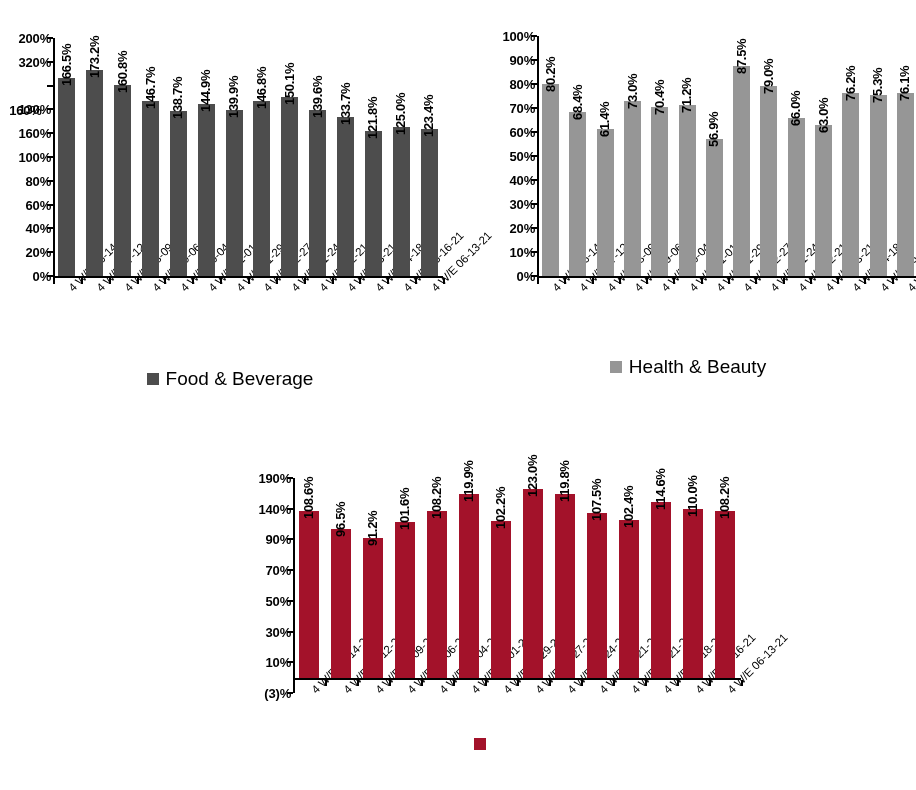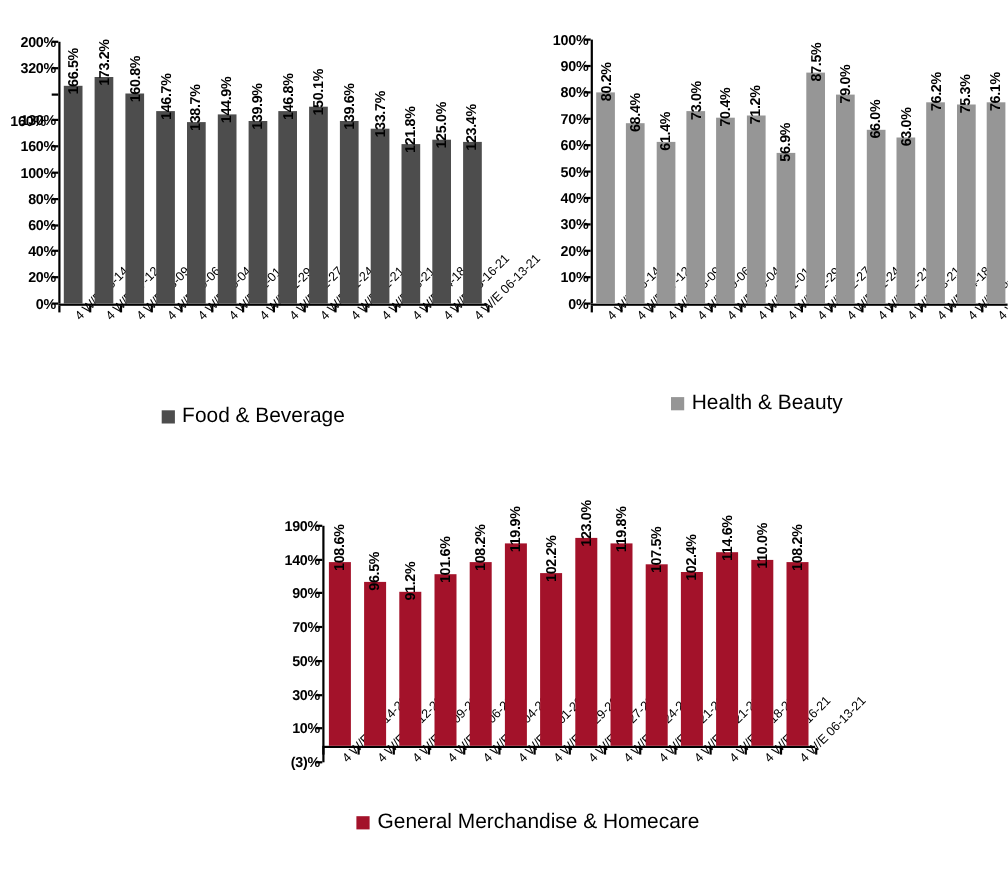--- a/index.html
+++ b/index.html
@@ -357,15 +357,14 @@
       <div class="x-tick-mark" style="left: 447px; top: 249.643px;"></div>
       <div class="x-label" style="left: 463.64px; top: 257.643px;">4 W/E 05-16-21</div>
       <div class="bar" style="left: 485px; top: 81.4786px; width: 20px; height: 166.164px; background: rgb(163, 18, 42);"></div>
       <div class="bar-value" style="left: 501px; top: 76.4786px; bottom: auto; transform-origin: left bottom;">108.2%</div>
       <div class="x-tick-mark" style="left: 479px; top: 249.643px;"></div>
       <div class="x-label" style="left: 495.64px; top: 257.643px;">4 W/E 06-13-21</div>
       <div class="x-tick-mark" style="left: 511px; top: 249.643px;"></div>
     </div>
     <div class="legend" style="left: 50px; top: 308px; width: 400px;">
       <span class="legend-swatch" style="background: rgb(163, 18, 42);"></span>
-      <span class="legend-label">General Merchandise &amp; Homecare</span>
     </div>
   </div>
 
 </body></html>

